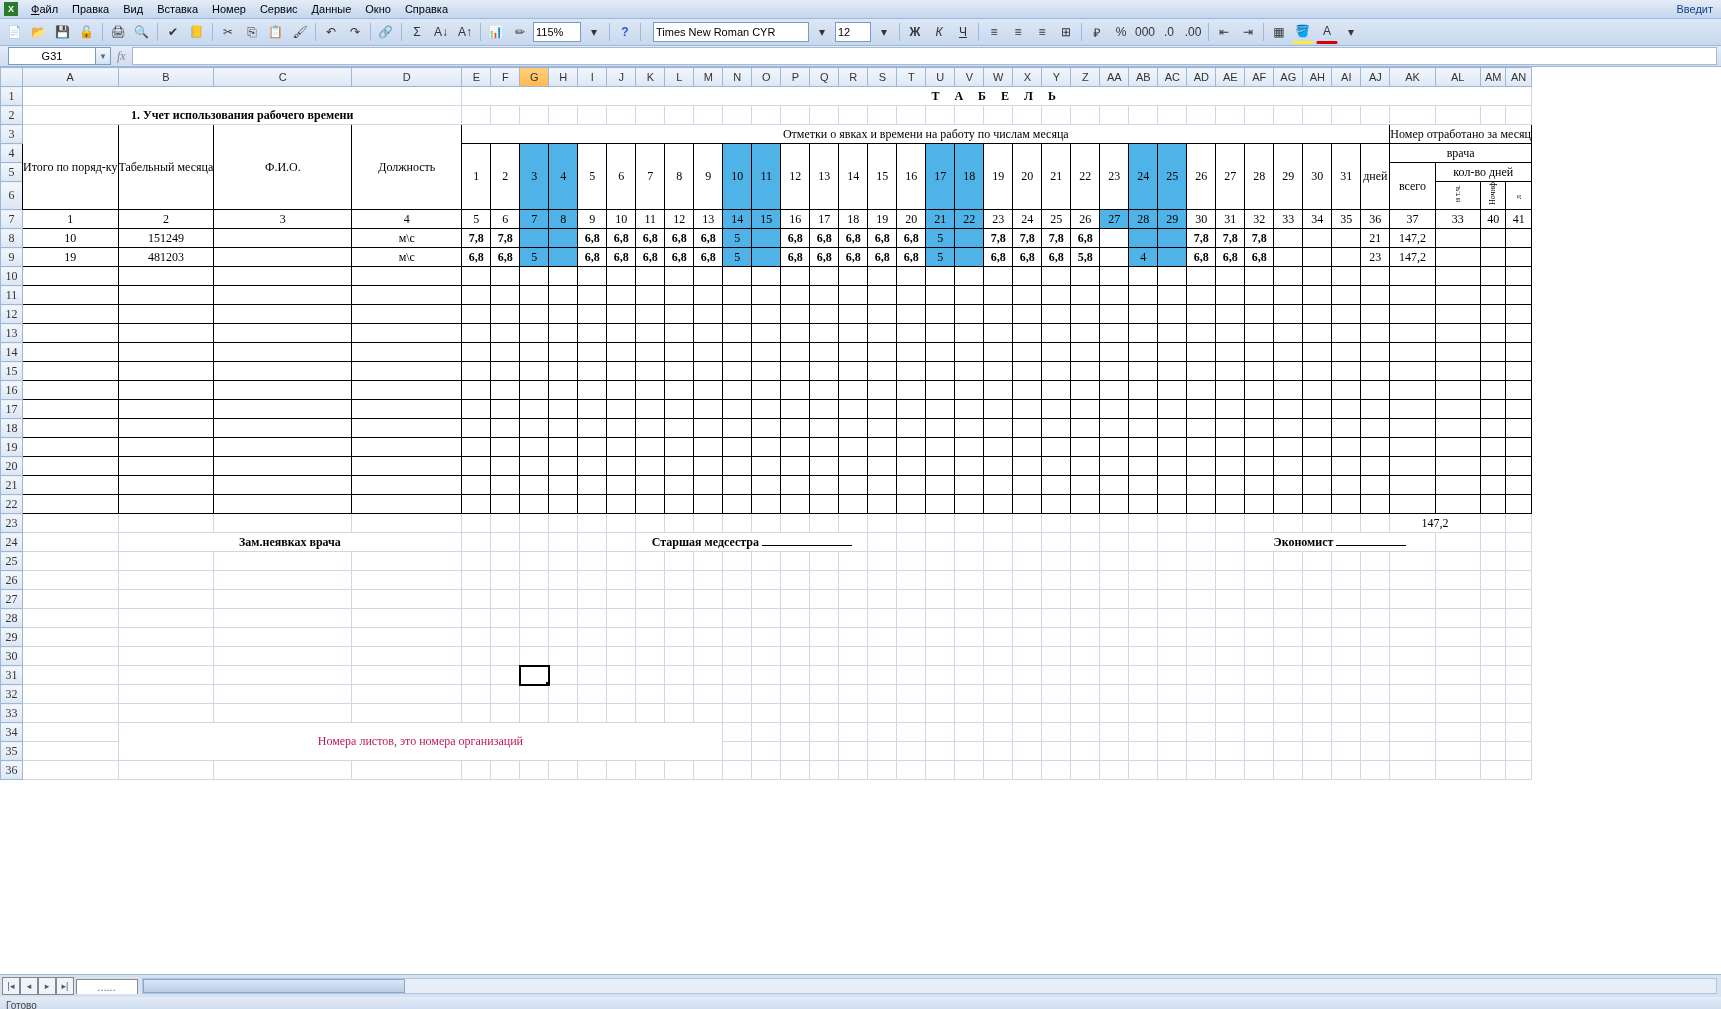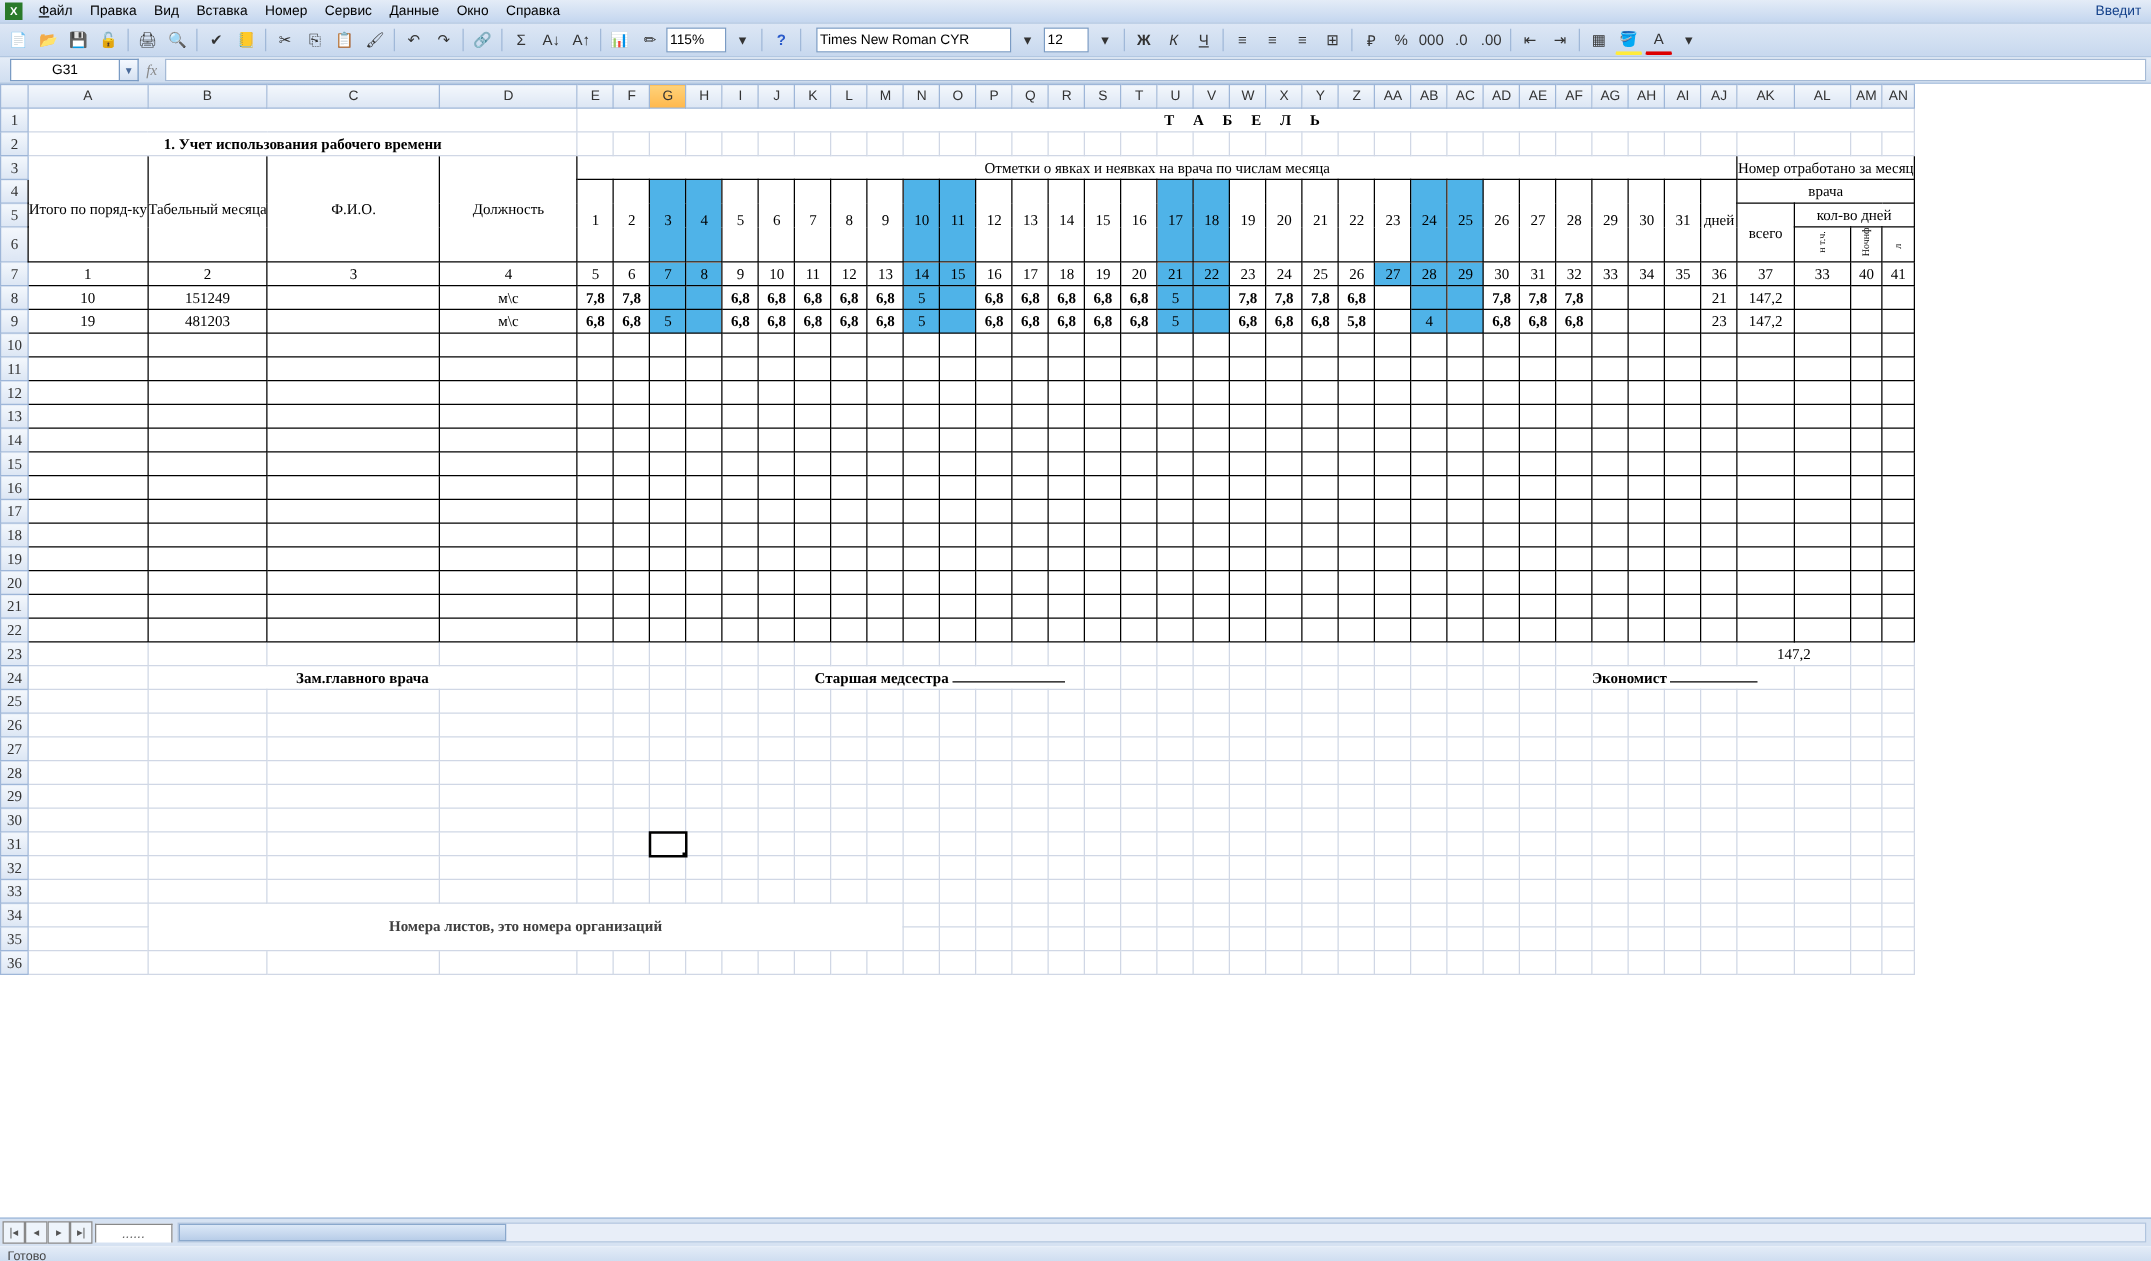--- a/index.html
+++ b/index.html
@@ -31,21 +31,21 @@
 .data td{font-family:'Times New Roman',serif;font-size:12px}
 .b-all{border:1px solid #000 !important}
 .title-cell{font-family:'Times New Roman',serif;font-size:22px;font-weight:bold;letter-spacing:6px}
 .section-title{font-weight:bold;font-family:'Times New Roman',serif;font-size:13px;text-align:left;padding-left:2px}
 .hdr-txt{font-family:'Times New Roman',serif;font-size:10px}
 .small-txt{font-size:9px}
 .vtxt{writing-mode:vertical-rl;transform:rotate(180deg);font-size:8px;line-height:1;display:inline-block}
 .hl{background:#4fb3e8}
 .bold{font-weight:bold}
 .left{text-align:left;padding-left:3px}
-.red-note{color:#404040;font-weight:bold;font-family:Arial;font-size:17px;text-align:left;padding-left:2px}
+.red-note{color:#be185d;font-weight:normal;font-family:Arial;font-size:17px;text-align:left;padding-left:2px}
 .sig{font-weight:bold;font-family:'Times New Roman',serif;font-size:13px;text-align:left;padding-left:2px}
 .uline{border-bottom:1px solid #000}
 .sel-cell{outline:2px solid #000;outline-offset:-1px;position:relative}
 .sel-cell::after{content:"";position:absolute;right:-3px;bottom:-3px;width:5px;height:5px;background:#000}
 .tabs-row{height:22px;background:#d6e2f2;display:flex;align-items:center;border-top:1px solid #9db8d9}
 .tab-nav{display:flex;gap:0;margin-left:2px}
 .tab-nav-btn{width:16px;height:16px;border:1px solid #888;background:#eef4fb;display:flex;align-items:center;justify-content:center;font-size:9px;color:#555}
 .sheet-tab{background:#fff;border:1px solid #888;border-bottom:none;padding:1px 10px;margin-left:2px;font-size:11px;font-style:italic;color:#666;min-width:40px;text-align:center}
 .status-row{height:16px;background:linear-gradient(#e4ecf7,#c7d8ee);display:flex;align-items:center;padding:0 6px;font-size:10px;color:#444}
 .hscroll-track{flex:1;height:14px;background:#e8eef8;border:1px solid #b0c4de;margin:0 4px;position:relative}
@@ -276,21 +276,21 @@
           <td></td>
           <td></td>
           <td></td>
         </tr>
         <tr class="data">
           <td class="rowhdr">3</td>
           <td rowspan="4" class="b-all hdr-txt">Итого по поряд-ку</td>
           <td rowspan="4" class="b-all hdr-txt">Табельный месяца</td>
           <td rowspan="4" class="b-all hdr-txt">Ф.И.О.</td>
           <td rowspan="4" class="b-all hdr-txt">Должность</td>
-          <td colspan="32" class="b-all hdr-txt small-txt">Отметки о явках и неявках на врача по числам месяца</td>
+          <td colspan="32" class="b-all hdr-txt small-txt">Отметки о явках и времени на работу по числам месяца</td>
           <td colspan="4" class="b-all hdr-txt small-txt">Номер отработано за месяц</td>
         </tr>
         <tr class="data">
           <td class="rowhdr">4</td>
           <td rowspan="3" class="b-all hdr-txt">1</td>
           <td rowspan="3" class="b-all hdr-txt">2</td>
           <td rowspan="3" class="b-all hdr-txt hl">3</td>
           <td rowspan="3" class="b-all hdr-txt hl">4</td>
           <td rowspan="3" class="b-all hdr-txt">5</td>
           <td rowspan="3" class="b-all hdr-txt">6</td>
@@ -1059,21 +1059,21 @@
           <td></td>
           <td></td>
           <td></td>
           <td colspan="2">147,2</td>
           <td></td>
           <td></td>
         </tr>
         <tr class="data">
           <td class="rowhdr">24</td>
           <td></td>
-          <td colspan="3" class="sig">Зам.главного врача</td>
+          <td colspan="3" class="sig">Зам.неявках врача</td>
           <td></td>
           <td></td>
           <td></td>
           <td></td>
           <td></td>
           <td></td>
           <td colspan="8" class="sig">Старшая  медсестра <span class="uline" style="display:inline-block;width:90px"></span></td>
           <td></td>
           <td></td>
           <td></td>

